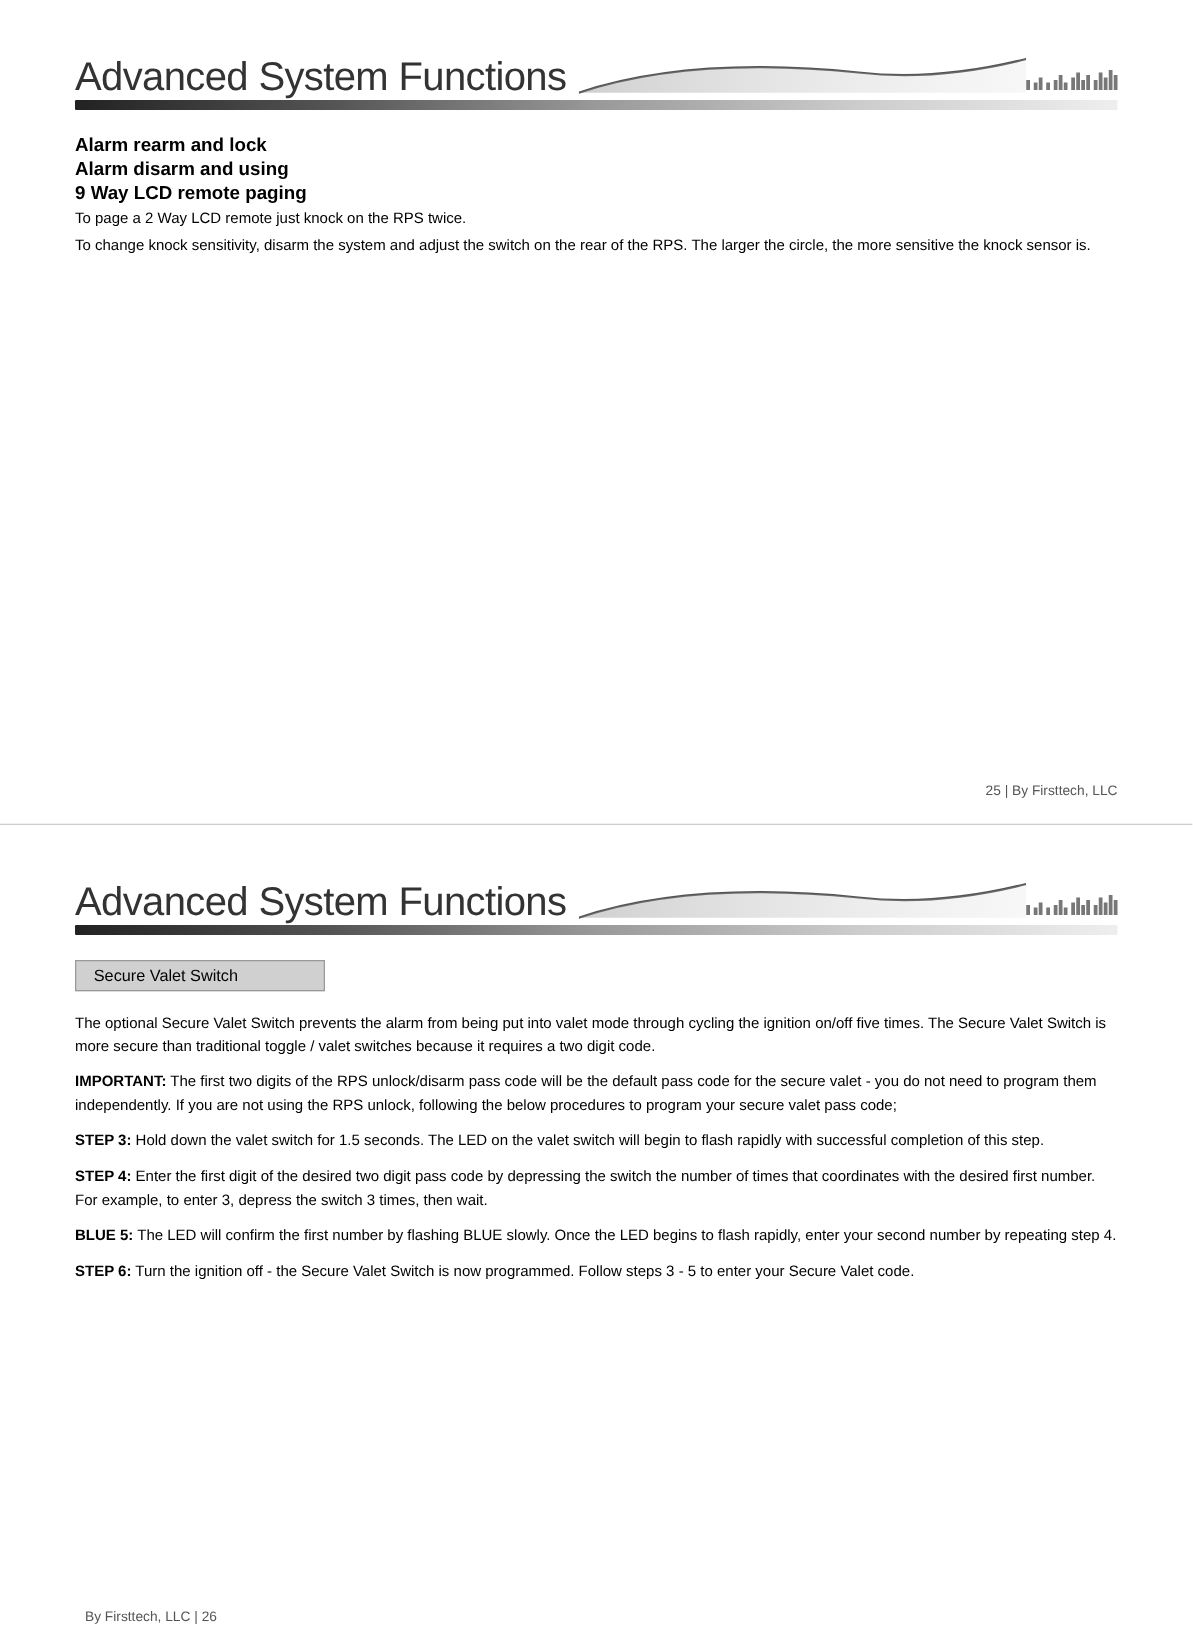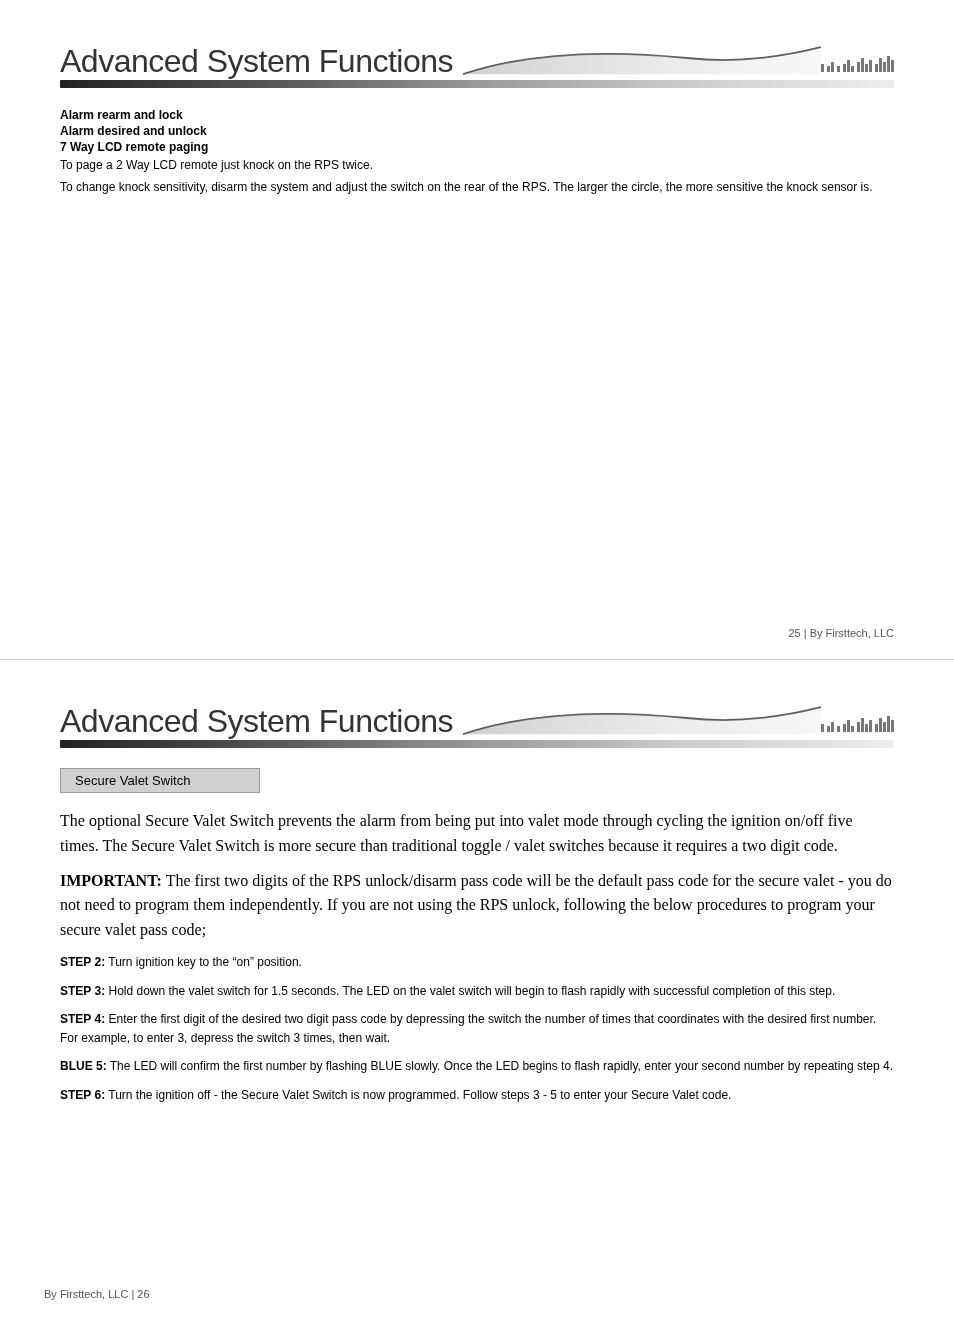--- a/index.html
+++ b/index.html
@@ -58,21 +58,21 @@
       margin-bottom: 20px;
       border-radius: 1px;
     }
 
     .content-area {
       padding: 0 0;
     }
 
     .section-heading {
       font-family: Arial, Helvetica, sans-serif;
-      font-size: 12px;
+      font-size: 15px;
       font-weight: bold;
       margin-bottom: 2px;
       margin-top: 16px;
     }
     .section-heading:first-child { margin-top: 0; }
 
     .section-text {
       font-family: Arial, Helvetica, sans-serif;
       font-size: 12px;
       line-height: 1.5;
@@ -83,42 +83,42 @@
       position: absolute;
       bottom: 20px;
       right: 60px;
       font-family: Arial, Helvetica, sans-serif;
       font-size: 11px;
       color: #555;
     }
     .page-footer-left {
       position: absolute;
       bottom: 20px;
-      left: 44px;
+      left: 68px;
       font-family: Arial, Helvetica, sans-serif;
       font-size: 11px;
       color: #555;
     }
 
     
     .section-badge {
       display: inline-block;
       background: #d0d0d0;
       border: 1px solid #999;
       padding: 4px 14px;
       font-family: Arial, Helvetica, sans-serif;
       font-size: 13px;
       font-weight: normal;
       margin-bottom: 16px;
       min-width: 200px;
     }
 
     .body-text {
-      font-family: Liberation Serif, serif;
-      font-size: 16px;
+      font-family: Liberation Sans, sans-serif;
+      font-size: 12px;
       line-height: 1.55;
       margin-bottom: 10px;
     }
     .body-text b {
       font-weight: bold;
     }
     .step-text {
       font-family: Arial, Helvetica, sans-serif;
       font-size: 12px;
       line-height: 1.55;
@@ -181,24 +181,24 @@
       </div>
     </div>
   </div>
   <div class="section-bar"></div>
 
   <div class="content-area">
     <div>
       <div class="section-heading">Alarm rearm and lock</div>
     </div>
     <div>
-      <div class="section-heading">Alarm desired and unlock</div>
-    </div>
-    <div>
-      <div class="section-heading">7 Way LCD remote paging</div>
+      <div class="section-heading">Alarm disarm and using</div>
+    </div>
+    <div>
+      <div class="section-heading">9 Way LCD remote paging</div>
       <div class="section-text">To page a 2 Way LCD remote just knock on the RPS twice.</div>
     </div>
     <div>
       <div class="section-text">To change knock sensitivity, disarm the system and adjust the switch on the rear of the RPS. The larger the circle, the more sensitive the knock sensor is.</div>
     </div>
   </div>
 
   <div class="page-footer">
     <span>25</span>
     <span>  |  </span>
@@ -260,21 +260,20 @@
   
   <div class="section-badge">Secure Valet Switch</div>
 
   
   <div>
     <div class="body-text">The optional Secure Valet Switch prevents the alarm from being put into valet mode through cycling the ignition on/off five times. The Secure Valet Switch is more secure than traditional toggle / valet switches because it requires a two digit code.</div>
 
     <div class="body-text"><b>IMPORTANT:</b> The first two digits of the RPS unlock/disarm pass code will be the default pass code for the secure valet - you do not need to program them independently. If you are not using the RPS unlock, following the below procedures to program your secure valet pass code;</div>
 
 
-    <div class="step-text"><b>STEP 2:</b> Turn ignition key to the “on” position.</div>
 
     <div class="step-text"><b>STEP 3:</b> Hold down the valet switch for 1.5 seconds. The LED on the valet switch will begin to flash rapidly with successful completion of this step.</div>
 
     <div class="step-text"><b>STEP 4:</b> Enter the first digit of the desired two digit pass code by depressing the switch the number of times that coordinates with the desired first number. For example, to enter 3, depress the switch 3 times, then wait.</div>
 
     <div class="step-text"><b>BLUE 5:</b> The  LED  will confirm the first number by flashing BLUE slowly. Once the LED begins to flash rapidly, enter your second number by repeating step 4.</div>
 
     <div class="step-text"><b>STEP 6:</b> Turn the ignition off - the Secure Valet Switch is now programmed. Follow steps 3 - 5 to enter your Secure Valet code.</div>
   </div>
 

